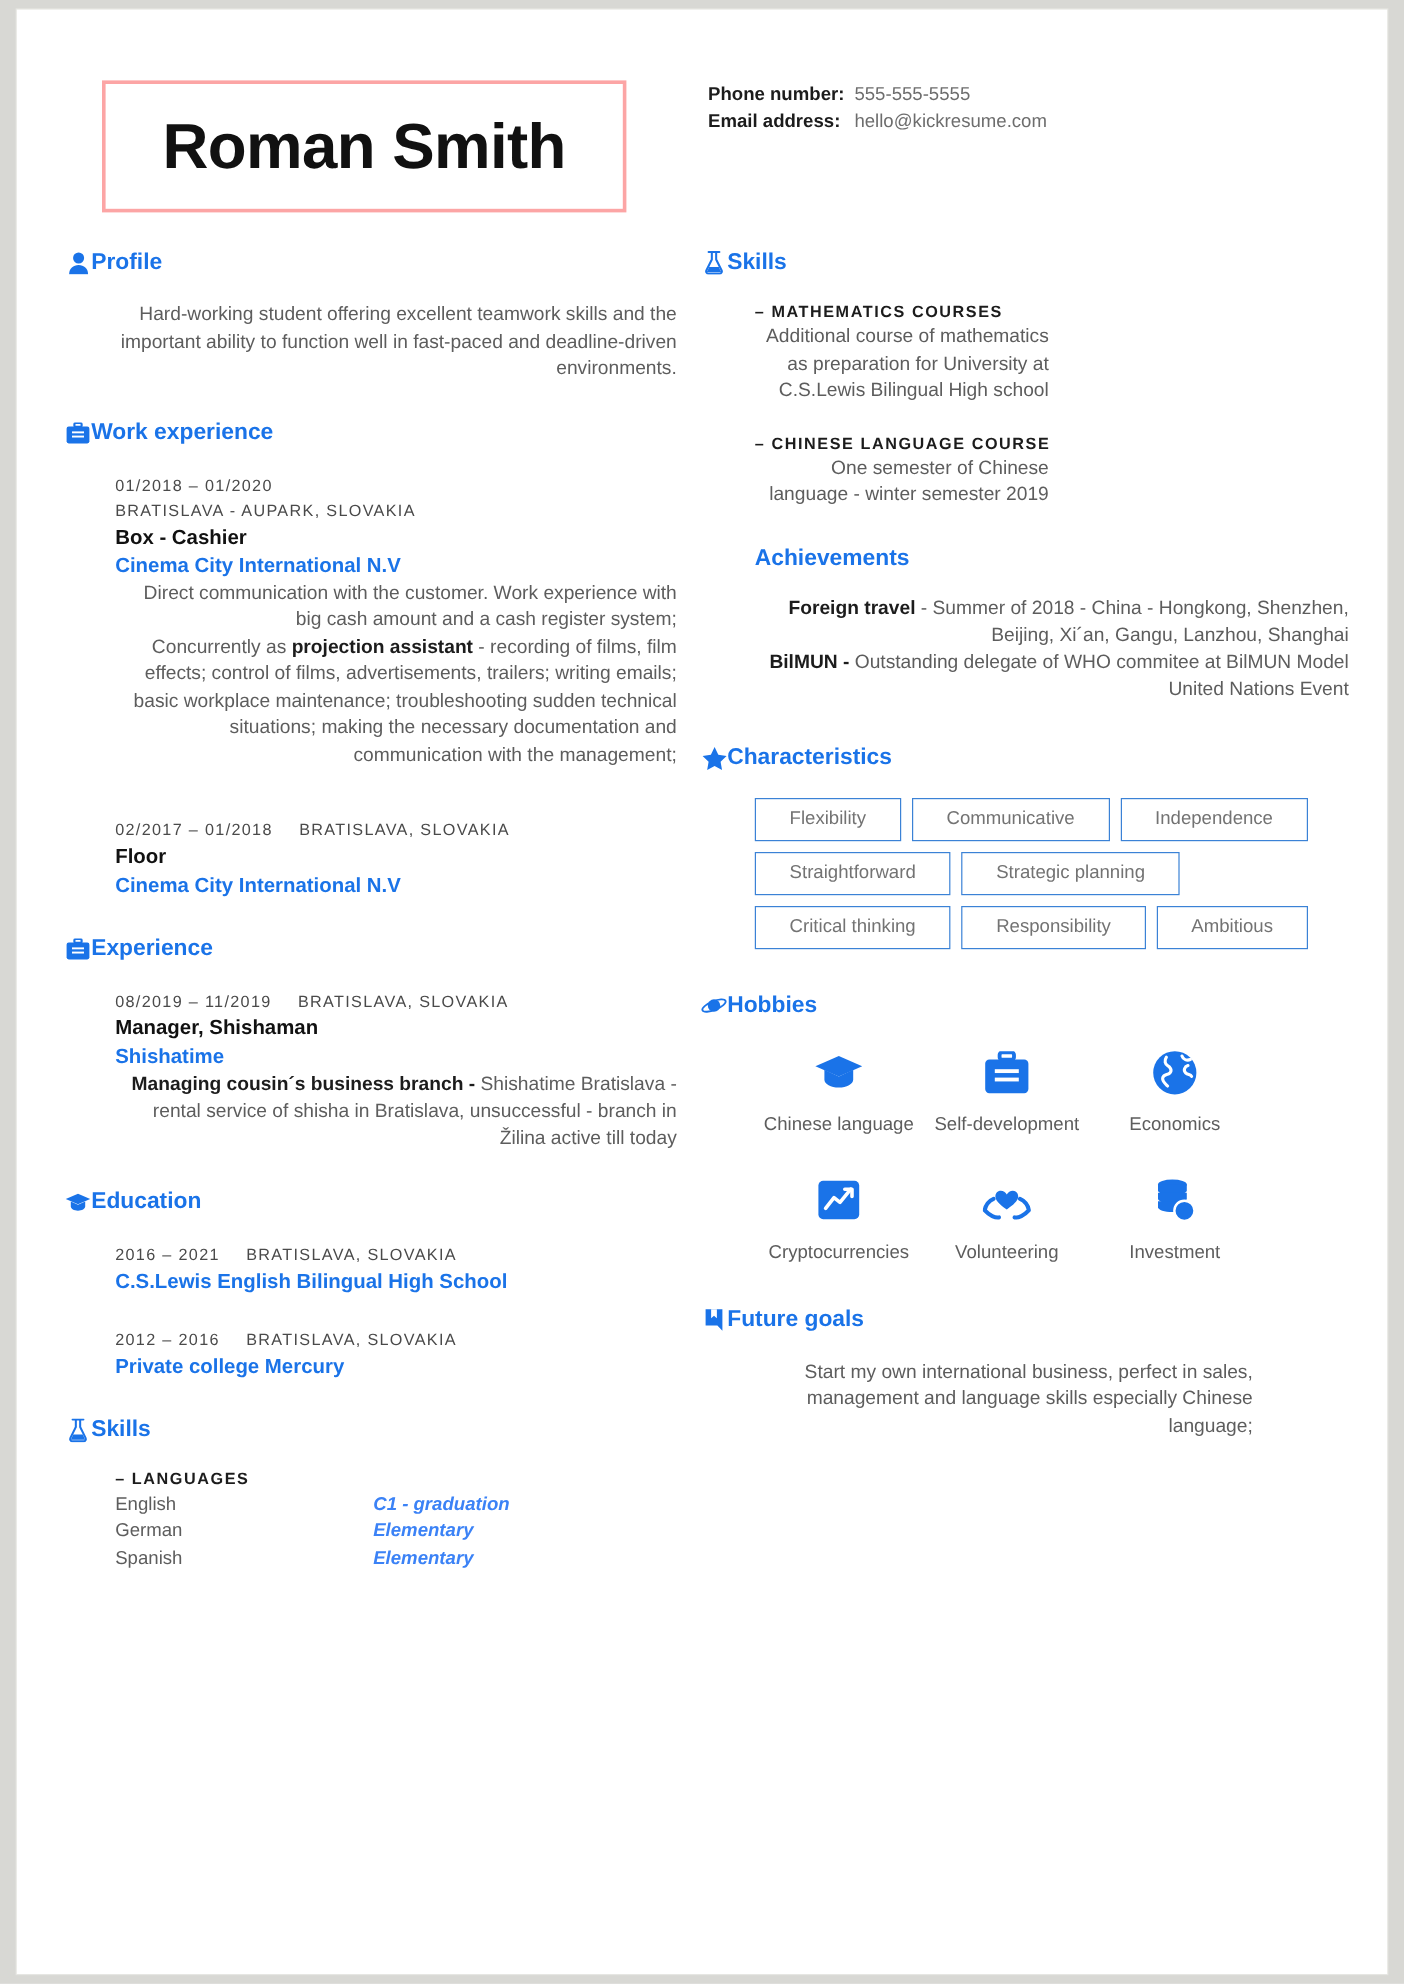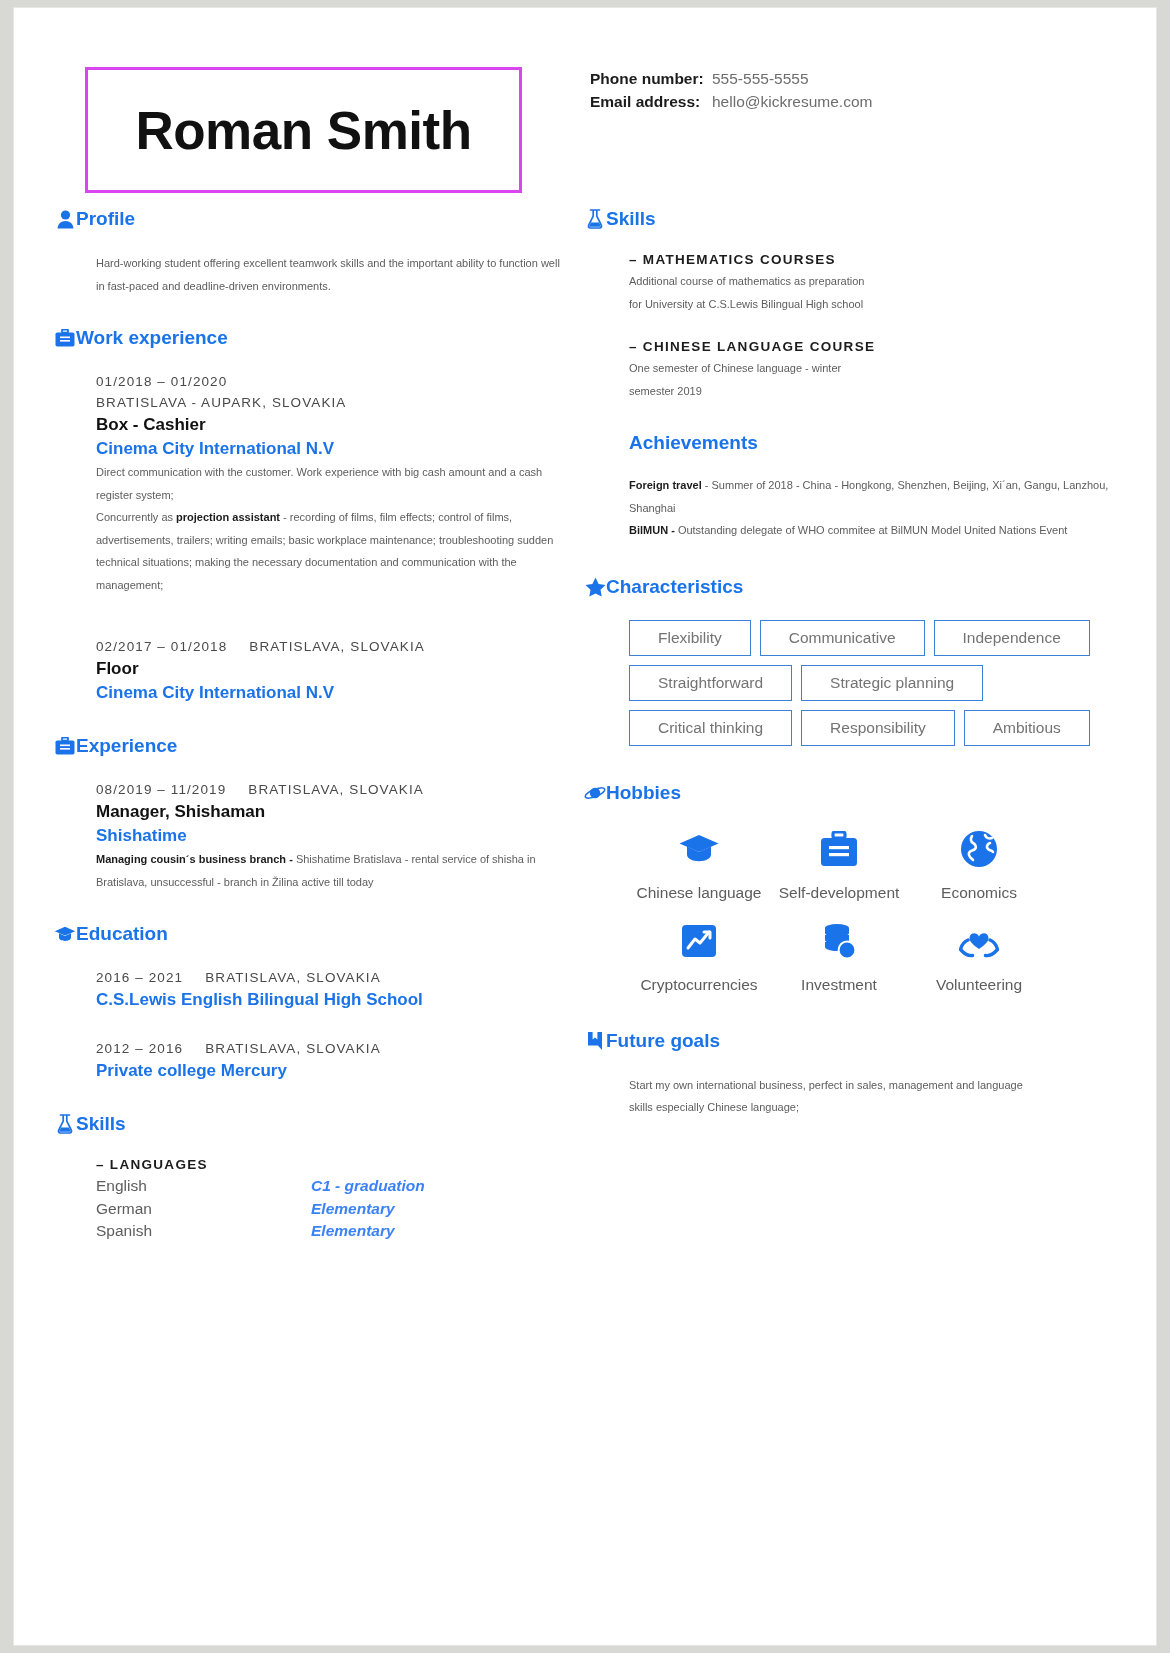--- a/index.html
+++ b/index.html
@@ -13,22 +13,22 @@
     left: 14px; top: 8px;
     width: 1142px; height: 1637px;
     background: #ffffff;
     box-shadow: 0 0 0 1px #e6e6e2;
     overflow: hidden;
   }
   
   .header { position: relative; height: 200px; }
   .name-box {
     position: absolute; left: 71px; top: 59px;
-    width: 437px; height: 126px;
-    border: 3px solid #d946ef;
+    width: 437px; height: 110px;
+    border: 3px solid #fca5a5;
     display: flex; align-items: center; justify-content: center;
   }
   .name-text {
     font-size: 53px; font-weight: bold; color: #111111;
     letter-spacing: -0.5px; line-height: 1;
   }
   .contact { position: absolute; left: 576px; top: 60px; }
   .contact-row { display: flex; font-size: 15.5px; line-height: 21px; margin-bottom: 2px; }
   .contact-label { font-weight: bold; color: #1c1c1c; width: 122px; }
   .contact-value { color: #6d6d6d; }
@@ -40,21 +40,21 @@
   .sec-head {
     display: flex; align-items: center; 
     margin-bottom: 22px;
   }
   .sec-head .ico { width: 22px; height: 22px; display: flex; align-items: center; justify-content: center; flex: 0 0 22px; }
   .sec-title { font-size: 19px; font-weight: bold; color: #1a73e8; }
   .sec { margin-bottom: 30px; }
   .sec-body { padding-left: 42px; }
   .sec-body-r { padding-left: 45px; }
   
-  .para { font-size: 11px; line-height: 22.5px; color: #5d5d5d; }
+  .para { font-size: 16px; line-height: 22.5px; color: #5d5d5d; text-align: right; }
   .para b, .para strong { color: #1c1c1c; font-weight: bold; }
   .meta { font-size: 13.5px; letter-spacing: 1.1px; color: #4a4a4a; line-height: 21px; }
   .meta-row { display: flex; gap: 22px; }
   .job-title { font-size: 17px; font-weight: bold; color: #111111; line-height: 24px; }
   .job-org { font-size: 17px; font-weight: bold; color: #1a73e8; line-height: 24px; }
   .entry { margin-bottom: 26px; }
   .entry:last-child { margin-bottom: 0; }
   .sub-head {
     font-size: 13.5px; font-weight: bold; letter-spacing: 1.3px;
     color: #1c1c1c; margin-bottom: 3px;
@@ -70,21 +70,21 @@
   .tag {
     border: 1.5px solid #3b82d6;
     padding: 7px 28px;
     font-size: 15.5px; color: #737373;
     line-height: 20px;
     background: #fff;
   }
   
   .hobbies-grid {
     display: grid; grid-template-columns: repeat(3, 1fr);
-    row-gap: 14px; width: 420px;
+    row-gap: 28px; width: 420px;
   }
   .hobby { display: flex; flex-direction: column; align-items: center; gap: 10px; }
   .hobby-ico { width: 46px; height: 46px; display: flex; align-items: center; justify-content: center; }
   .hobby-label {
     font-size: 15.5px; color: #5d5d5d; text-align: center; line-height: 22px;
   }
   .ach-title { font-size: 19px; font-weight: bold; color: #1a73e8; margin-bottom: 20px; padding-left: 45px; }
 </style>
 </head>
 <body>
@@ -353,42 +353,42 @@
                     <rect x="1" y="1" width="34" height="32" rx="4" fill="#1a73e8"></rect>
                     <path d="M7 24 14 15 19 19 28 8" fill="none" stroke="#ffffff" stroke-width="3" stroke-linecap="round" stroke-linejoin="round"></path>
                     <path d="M23 8h6v6" fill="none" stroke="#ffffff" stroke-width="3" stroke-linecap="round" stroke-linejoin="round"></path>
                   </svg>
               </span>
               <span class="hobby-label">Cryptocurrencies</span>
             </div>
 
             <div class="hobby">
               <span class="hobby-ico">
+                <svg width="40" height="36" viewBox="0 0 40 36">
+                    <path d="M20 13.5c-2-4.5-9-4.5-9.5 1.2-0.4 4.6 6.5 9 9.5 11.3 3-2.3 9.9-6.7 9.5-11.3C29 9 22 9 20 13.5z" fill="#1a73e8"></path>
+                    <path d="M9 17c-3.5 1.5-6.5 5-7.5 9.5 4 4.5 9 6.5 12 6" fill="none" stroke="#1a73e8" stroke-width="3.4" stroke-linecap="round"></path>
+                    <path d="M31 17c3.5 1.5 6.5 5 7.5 9.5-4 4.5-9 6.5-12 6" fill="none" stroke="#1a73e8" stroke-width="3.4" stroke-linecap="round"></path>
+                  </svg>
+              </span>
+              <span class="hobby-label">Volunteering</span>
+            </div>
+
+            <div class="hobby">
+              <span class="hobby-ico">
                 <svg width="38" height="36" viewBox="0 0 38 36">
                     <ellipse cx="17" cy="5" rx="12" ry="4" fill="#1a73e8"></ellipse>
                     <path d="M5 5v5c0 2.2 5.4 4 12 4s12-1.8 12-4V5" fill="#1a73e8"></path>
                     <path d="M5 12v5c0 2.2 5.4 4 12 4s12-1.8 12-4v-5" fill="#1a73e8"></path>
                     <path d="M5 19v5c0 2.2 5.4 4 12 4s12-1.8 12-4v-5" fill="#1a73e8"></path>
                     <circle cx="27" cy="27" r="8.4" fill="#1a73e8" stroke="#ffffff" stroke-width="2"></circle>
                   </svg>
               </span>
               <span class="hobby-label">Investment</span>
             </div>
 
-            <div class="hobby">
-              <span class="hobby-ico">
-                <svg width="40" height="36" viewBox="0 0 40 36">
-                    <path d="M20 13.5c-2-4.5-9-4.5-9.5 1.2-0.4 4.6 6.5 9 9.5 11.3 3-2.3 9.9-6.7 9.5-11.3C29 9 22 9 20 13.5z" fill="#1a73e8"></path>
-                    <path d="M9 17c-3.5 1.5-6.5 5-7.5 9.5 4 4.5 9 6.5 12 6" fill="none" stroke="#1a73e8" stroke-width="3.4" stroke-linecap="round"></path>
-                    <path d="M31 17c3.5 1.5 6.5 5 7.5 9.5-4 4.5-9 6.5-12 6" fill="none" stroke="#1a73e8" stroke-width="3.4" stroke-linecap="round"></path>
-                  </svg>
-              </span>
-              <span class="hobby-label">Volunteering</span>
-            </div>
-
           </div>
         </div>
       </div>
 
       <div class="sec" style="margin-top:34px">
         <div class="sec-head">
           <span class="ico">
             <svg width="16" height="20" viewBox="0 0 16 20">
                 <path d="M1 1h14v18l-4.2-4.5H1z" fill="#1a73e8"></path>
                 <path d="M5.6 1v7.5l2.4-2 2.4 2V1z" fill="#ffffff"></path>

